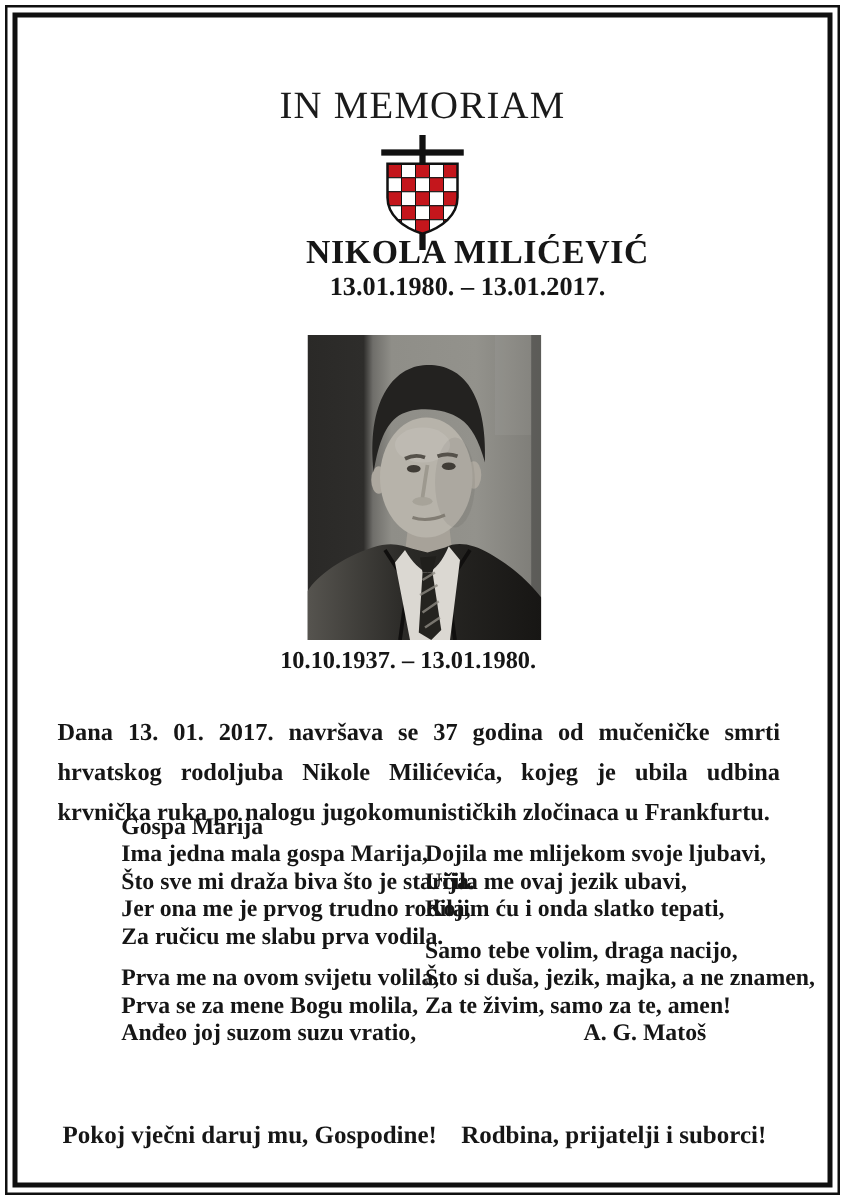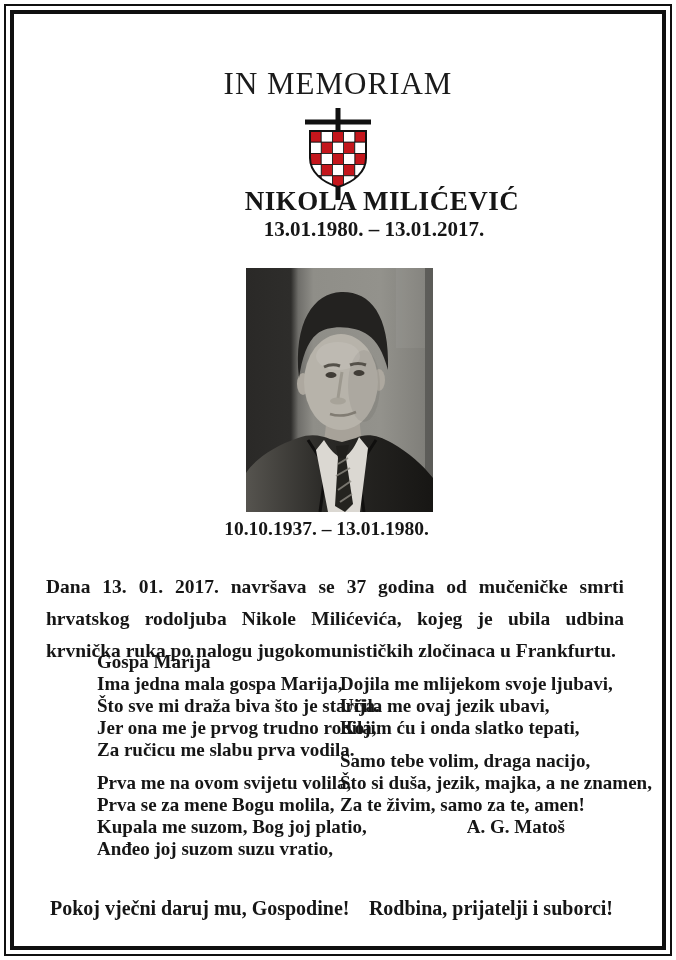--- a/index.html
+++ b/index.html
@@ -172,21 +172,20 @@
 <div class="intro">Dana 13. 01. 2017. navršava se 37 godina od mučeničke smrti hrvatskog rodoljuba Nikole Milićevića, kojeg je ubila udbina krvnička ruka po nalogu jugokomunističkih zločinaca u Frankfurtu.</div>
 
 <div class="poem-col poem-left">
   <div class="line">Gospa Marija</div>
   <div class="line">Ima jedna mala gospa Marija,</div>
   <div class="line">Što sve mi draža biva što je starija.</div>
   <div class="line">Jer ona me je prvog trudno rodila,</div>
   <div class="line">Za ručicu me slabu prva vodila.</div>
   <div class="line stanza-gap">Prva me na ovom svijetu volila,</div>
   <div class="line">Prva se za mene Bogu molila,</div>
-  <div class="line">Kupala me suzom, Bog joj platio,</div>
   <div class="line">Anđeo joj suzom suzu vratio,</div>
 </div>
 
 <div class="poem-col poem-right">
   <div class="line spacer-line"></div>
   <div class="line">Dojila me mlijekom svoje ljubavi,</div>
   <div class="line">Učila me ovaj jezik ubavi,</div>
   <div class="line">Kojim ću i onda slatko tepati,</div>
   <div class="line stanza-gap">Samo tebe volim, draga nacijo,</div>
   <div class="line">Što si duša, jezik, majka, a ne znamen,</div>

